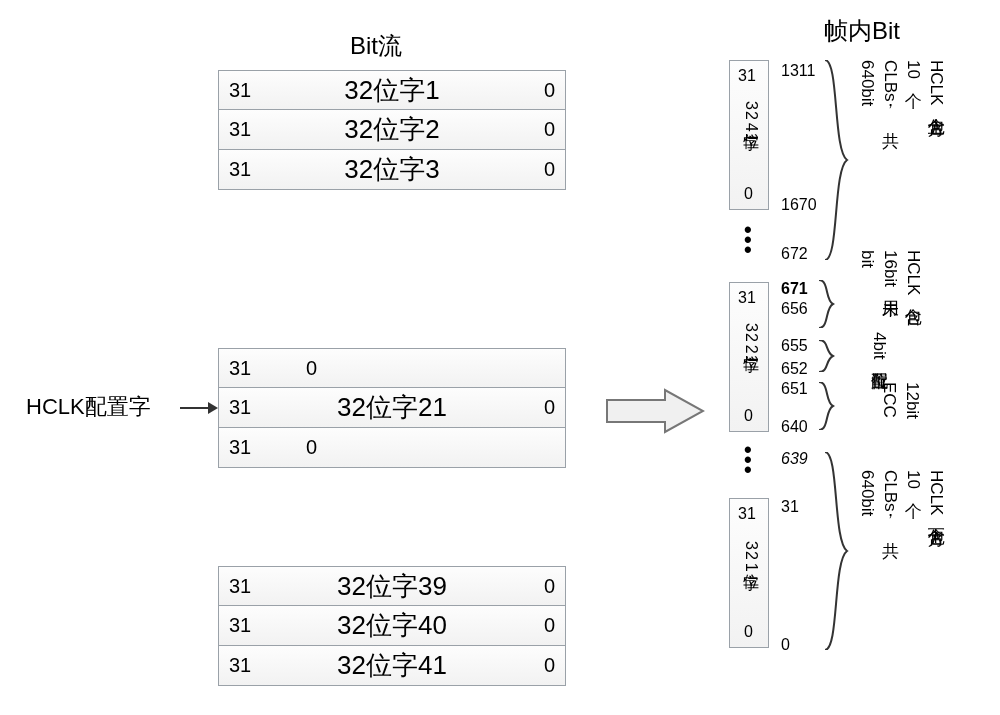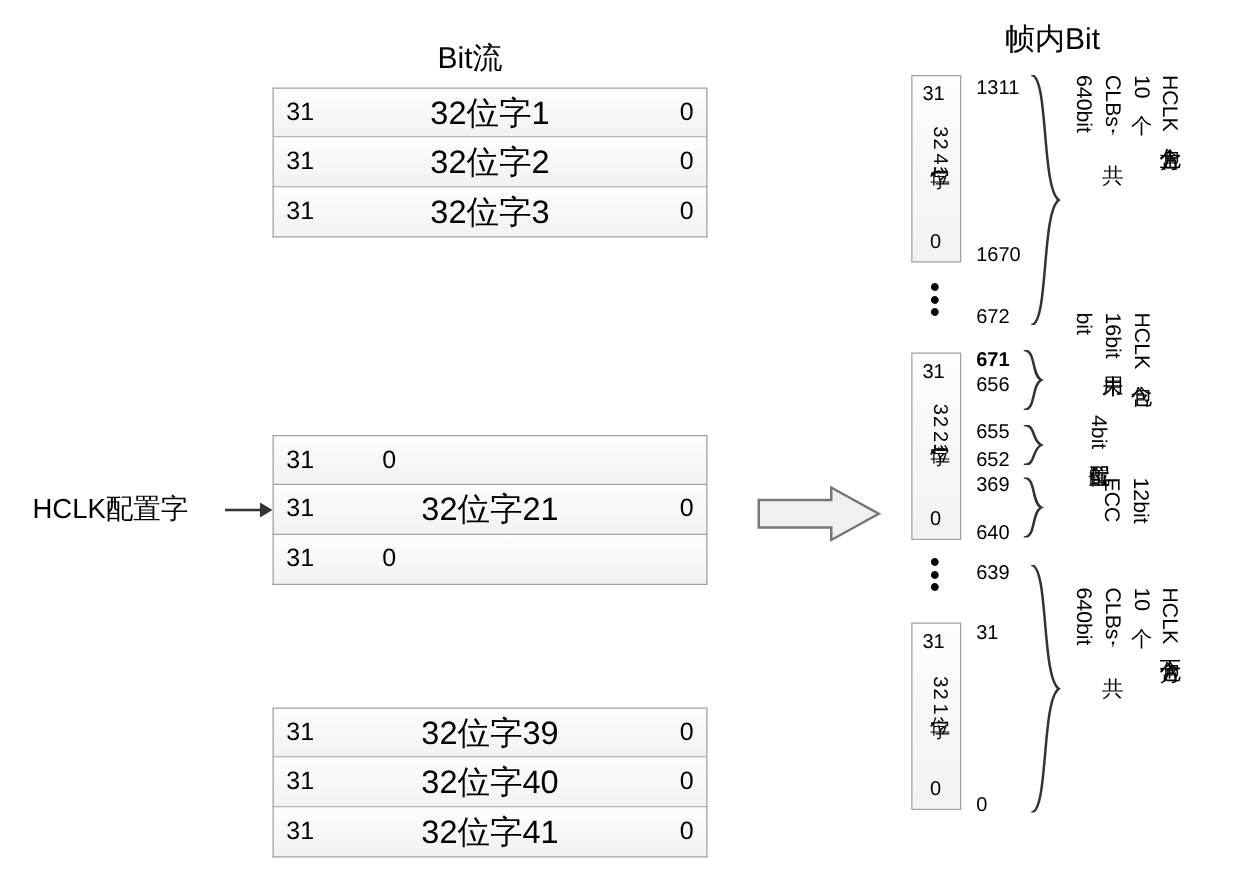--- a/index.html
+++ b/index.html
@@ -16,21 +16,21 @@
       overflow: hidden;
     }
     .title-bitstream {
       position: absolute;
       left: 350px;
       top: 30px;
       font-size: 24px;
     }
     .title-framebit {
       position: absolute;
-      left: 804px;
+      left: 824px;
       top: 15px;
       font-size: 24px;
     }
     .hclk-label {
       position: absolute;
       left: 26px;
       top: 392px;
       font-size: 22px;
     }
     .hclk-arrow {
@@ -222,25 +222,25 @@
     <div class="vbox-inner" style="width:40px; height:150px;">
       <div class="vnum" style="left:8px; top:6px;">31</div>
       <div class="vlabel" style="left:10px; top:40px;">32位字21</div>
       <div class="vnum" style="left:14px; bottom:6px;">0</div>
     </div>
   </div>
   <div class="frame-num" style="left:52px; top:220px;font-weight:bold;">671</div>
   <div class="frame-num" style="left:52px; top:240px;">656</div>
   <div class="frame-num" style="left:52px; top:277px;">655</div>
   <div class="frame-num" style="left:52px; top:300px;">652</div>
-  <div class="frame-num" style="left:52px; top:320px;">369</div>
+  <div class="frame-num" style="left:52px; top:320px;">651</div>
   <div class="frame-num" style="left:52px; top:358px;">640</div>
 
   <div class="vdots" style="left:15px; top:385px;">•<br>•<br>•</div>
-  <div class="frame-num" style="left:52px; top:390px;">639</div>
+  <div class="frame-num" style="left:52px; top:390px;font-style:italic;">639</div>
 
   <div class="vbox" style="left:0; top:438px;">
     <div class="vbox-inner" style="width:40px; height:150px;">
       <div class="vnum" style="left:8px; top:6px;">31</div>
       <div class="vlabel" style="left:10px; top:42px;">32位字1</div>
       <div class="vnum" style="left:14px; bottom:6px;">0</div>
     </div>
   </div>
   <div class="frame-num" style="left:52px; top:438px;">31</div>
   <div class="frame-num" style="left:52px; top:576px;">0</div>

